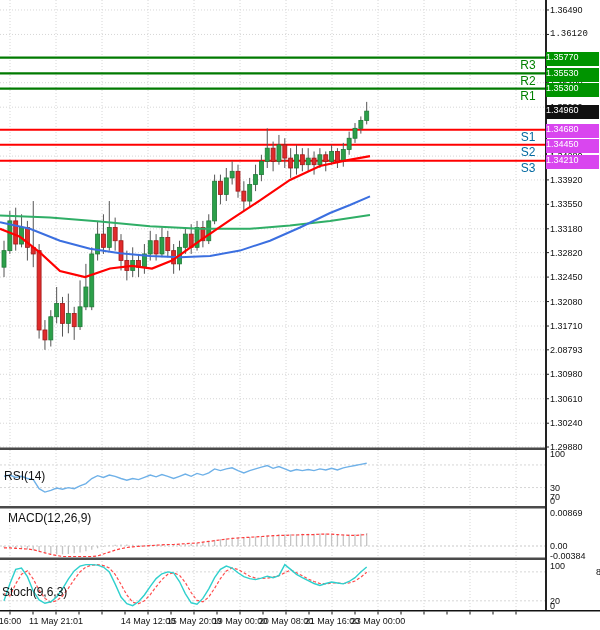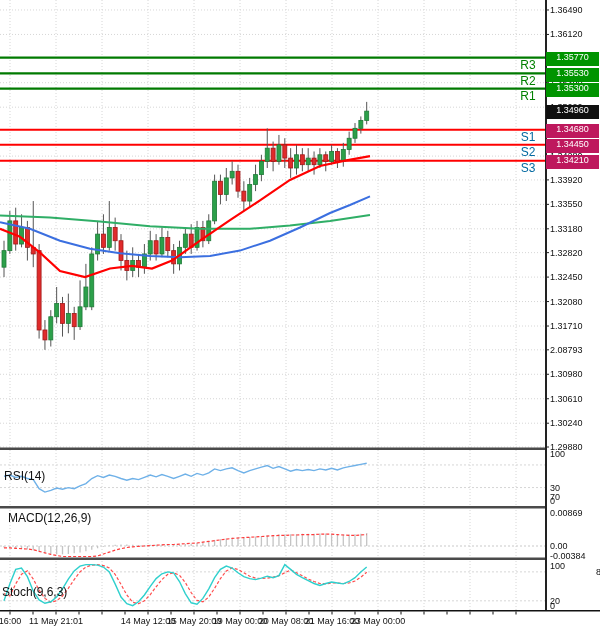--- a/index.html
+++ b/index.html
@@ -3,23 +3,23 @@
 <meta charset="utf-8">
 <style>
   html,body{margin:0;padding:0;background:#fff;}
   .chart{position:relative;width:600px;height:630px;background:#fff;overflow:hidden;
          font-family:"Liberation Sans",sans-serif;}
   .abs{position:absolute;}
   svg{position:absolute;left:0;top:0;}
   .tick{position:absolute;font-size:9px;color:#111;line-height:10px;white-space:nowrap;}
   .tlabel{position:absolute;font-size:9px;color:#111;line-height:10px;white-space:nowrap;transform:translateX(-50%);}
   .badge{position:absolute;left:546px;width:53px;height:14px;font-size:9px;color:#fff;
-         text-align:center;line-height:11px;z-index:5;}
+         line-height:11px;z-index:5;}
   .badge.green{background:#009400;}
-  .badge.red{background:#be185d;}
+  .badge.red{background:#d946ef;}
   .badge.black{background:#101010;}
   .lvl-label{position:absolute;left:512px;width:32px;text-align:center;font-size:12px;line-height:12px;z-index:4;}
   .green-text{color:#008000;}
   .red-text{color:#0369a1;}
   .ind-label{position:absolute;font-size:12px;color:#111;line-height:13px;z-index:4;}
 </style>
 </head>
 <body>
 
 <div class="chart">
@@ -321,21 +321,21 @@
   <div class="badge red" style="top:124px">1.34680</div>
   <div class="badge red" style="top:139px">1.34450</div>
   <div class="badge red" style="top:155px">1.34210</div>
 
   <div class="ind-label" style="left:4px;top:470px">RSI(14)</div>
   <div class="ind-label" style="left:8px;top:512px">MACD(12,26,9)</div>
   <div class="ind-label" style="left:2px;top:586px">Stoch(9,6,3)</div>
 
   <div class="abs" style="left:0;top:0;width:600px;height:630px;pointer-events:none;">
       <div class="tick" style="left: 550px; top: 4.98347px;">1.36490</div>
-      <div class="tick" style="left: 550px; top: 29.4463px;">1.36120</div>
+      <div class="tick" style="left: 550px; top: 29.4463px; font-family: Liberation Mono, monospace;">1.36120</div>
       <div class="tick" style="left: 550px; top: 77.7107px;">1.35390</div>
       <div class="tick" style="left: 550px; top: 102.174px;">1.35020</div>
       <div class="tick" style="left: 550px; top: 151.099px;">1.34280</div>
       <div class="tick" style="left: 550px; top: 174.901px; text-align: right;">1.33920</div>
       <div class="tick" style="left: 550px; top: 199.364px;">1.33550</div>
       <div class="tick" style="left: 550px; top: 223.826px;">1.33180</div>
       <div class="tick" style="left: 550px; top: 247.628px;">1.32820</div>
       <div class="tick" style="left: 550px; top: 272.091px;">1.32450</div>
       <div class="tick" style="left: 550px; top: 296.554px;">1.32080</div>
       <div class="tick" style="left: 550px; top: 321.017px;">1.31710</div>

